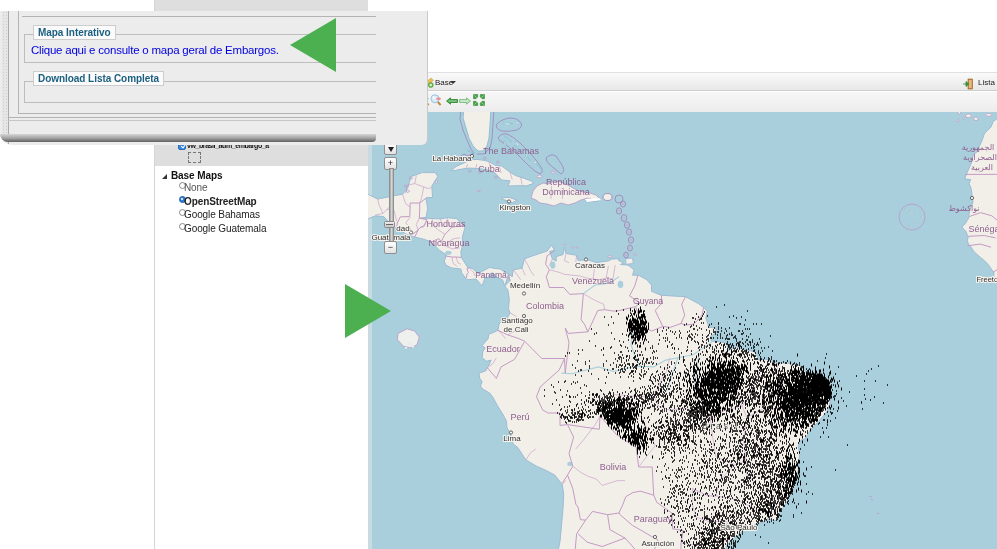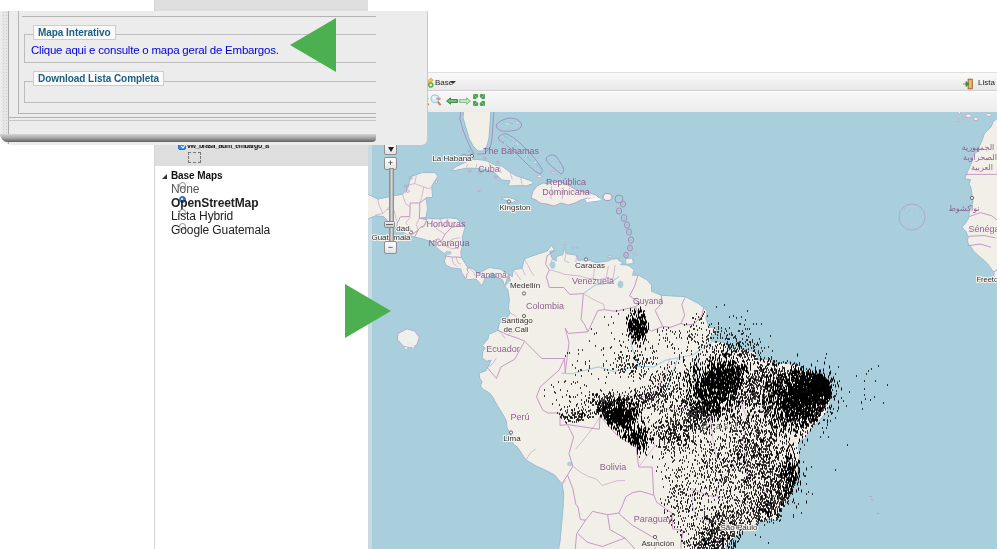--- a/index.html
+++ b/index.html
@@ -8,21 +8,21 @@
 #sb-gray{position:absolute;left:0;top:0;width:100%;height:166px;background:#dedede;}
 #sb-chk{position:absolute;left:23px;top:142px;width:8px;height:8px;background:#3a87d8;border:1px solid #2a6bbf;border-radius:2px;}
 #sb-chk:after{content:"";position:absolute;left:1.5px;top:1px;width:4px;height:2px;border-left:1.5px solid #fff;border-bottom:1.5px solid #fff;transform:rotate(-50deg)}
 #sb-lbl{position:absolute;left:32px;top:142px;font-size:7px;font-weight:bold;color:#111;letter-spacing:-0.42px}
 #sb-dash{position:absolute;left:33px;top:152px;width:13px;height:11px;border:1px dashed #777;}
 #sb-tree{position:absolute;left:7px;top:170px;font-size:10px;color:#111;letter-spacing:-0.1px}
 .tri-exp{display:inline-block;width:0;height:0;border-left:5px solid transparent;border-bottom:5px solid #333;margin-right:4px}
 .radio{position:absolute;left:23.5px;width:7px;height:7px;border:1px solid #888;border-radius:50%;background:#fff}
 .radio.sel{background:#2f7ed8;border-color:#2563ad}
 .radio.sel:after{content:"";position:absolute;left:1.8px;top:1.8px;width:2.2px;height:2.2px;background:#fff;border-radius:50%}
-.rlbl{position:absolute;left:16px;font-size:12px;color:#222;letter-spacing:-0.1px}
+.rlbl{position:absolute;left:29px;font-size:10px;color:#222;letter-spacing:-0.1px}
 
 #menubar{left:368px;top:72px;width:629px;height:19px;background:linear-gradient(#fafafa,#e8e8e8);border-top:1px solid #e0e0e0;border-bottom:1px solid #cfcfcf;font-size:8px;color:#222}
 #iconbar{left:368px;top:92px;width:629px;height:20px;background:linear-gradient(#f7f7f7,#ececec);}
 .mtxt{position:absolute;top:5px}
 .dcaret{position:absolute;top:8px;width:0;height:0;border-left:3px solid transparent;border-right:3px solid transparent;border-top:3.5px solid #333}
 
 #map{left:368px;top:112px;width:629px;height:437px;overflow:hidden}
 
 #overlay{left:0;top:11px;width:428px;height:134px;background:#ececec;border-radius:0 0 6px 13px;overflow:hidden;border-right:1px solid #c9c9c9}
 #ov-shadow{left:0;top:134px;width:376px;height:8px;background:linear-gradient(#d6d6d6,#a0a0a0 55%,#6e6e6e 88%,#636363);border-radius:0 0 5px 10px}
@@ -40,21 +40,21 @@
   <div id="sb-gray"></div>
   <div id="sb-chk"></div>
   <div id="sb-lbl">vw_brasil_adm_embargo_a</div>
   <div id="sb-dash"></div>
   <div id="sb-tree"><span class="tri-exp"></span><b>Base Maps</b></div>
   <div class="radio" style="top:182px"></div>
     <div class="rlbl" style="top:182px;color:#555">None</div>
   <div class="radio sel" style="top:195.5px"></div>
     <div class="rlbl" style="top:195.5px"><b>OpenStreetMap</b></div>
   <div class="radio" style="top:209px"></div>
-    <div class="rlbl" style="top:209px">Lista Hybrid</div>
+    <div class="rlbl" style="top:209px">Google Bahamas</div>
   <div class="radio" style="top:222.5px"></div>
     <div class="rlbl" style="top:222.5px">Google Guatemala</div>
 </div>
 
 <div class="abs" id="menubar">
   <span style="position:absolute;left:6px;top:6px;width:6px;height:7px;background:linear-gradient(#f7c55f,#e8922a);border:0.5px solid #b06c14"></span>
   <span class="mtxt" style="left:14px">Paraguay</span>
   <span class="dcaret" style="left:48px"></span>
 
   <svg style="position:absolute;left:55px;top:4px" width="11" height="11" viewBox="0 0 11 11">

